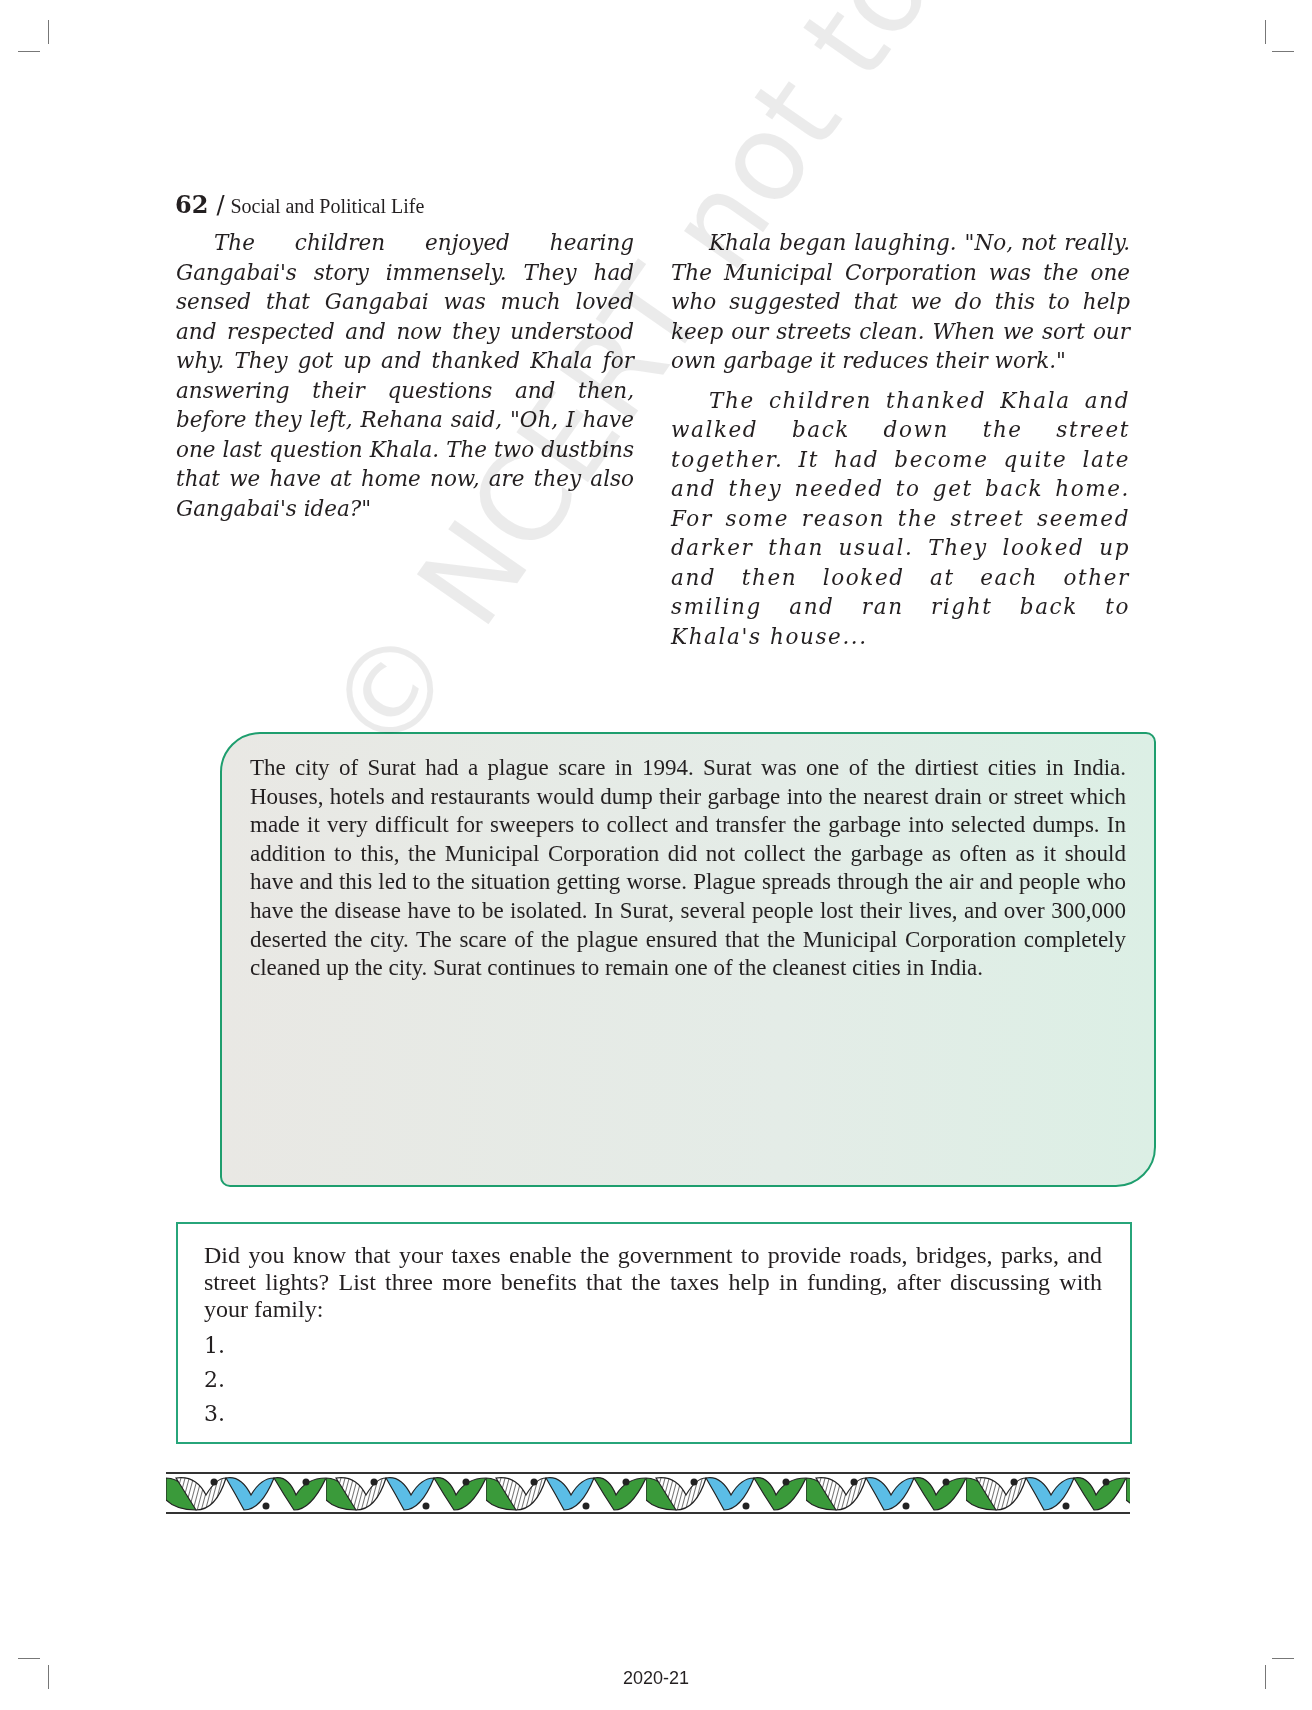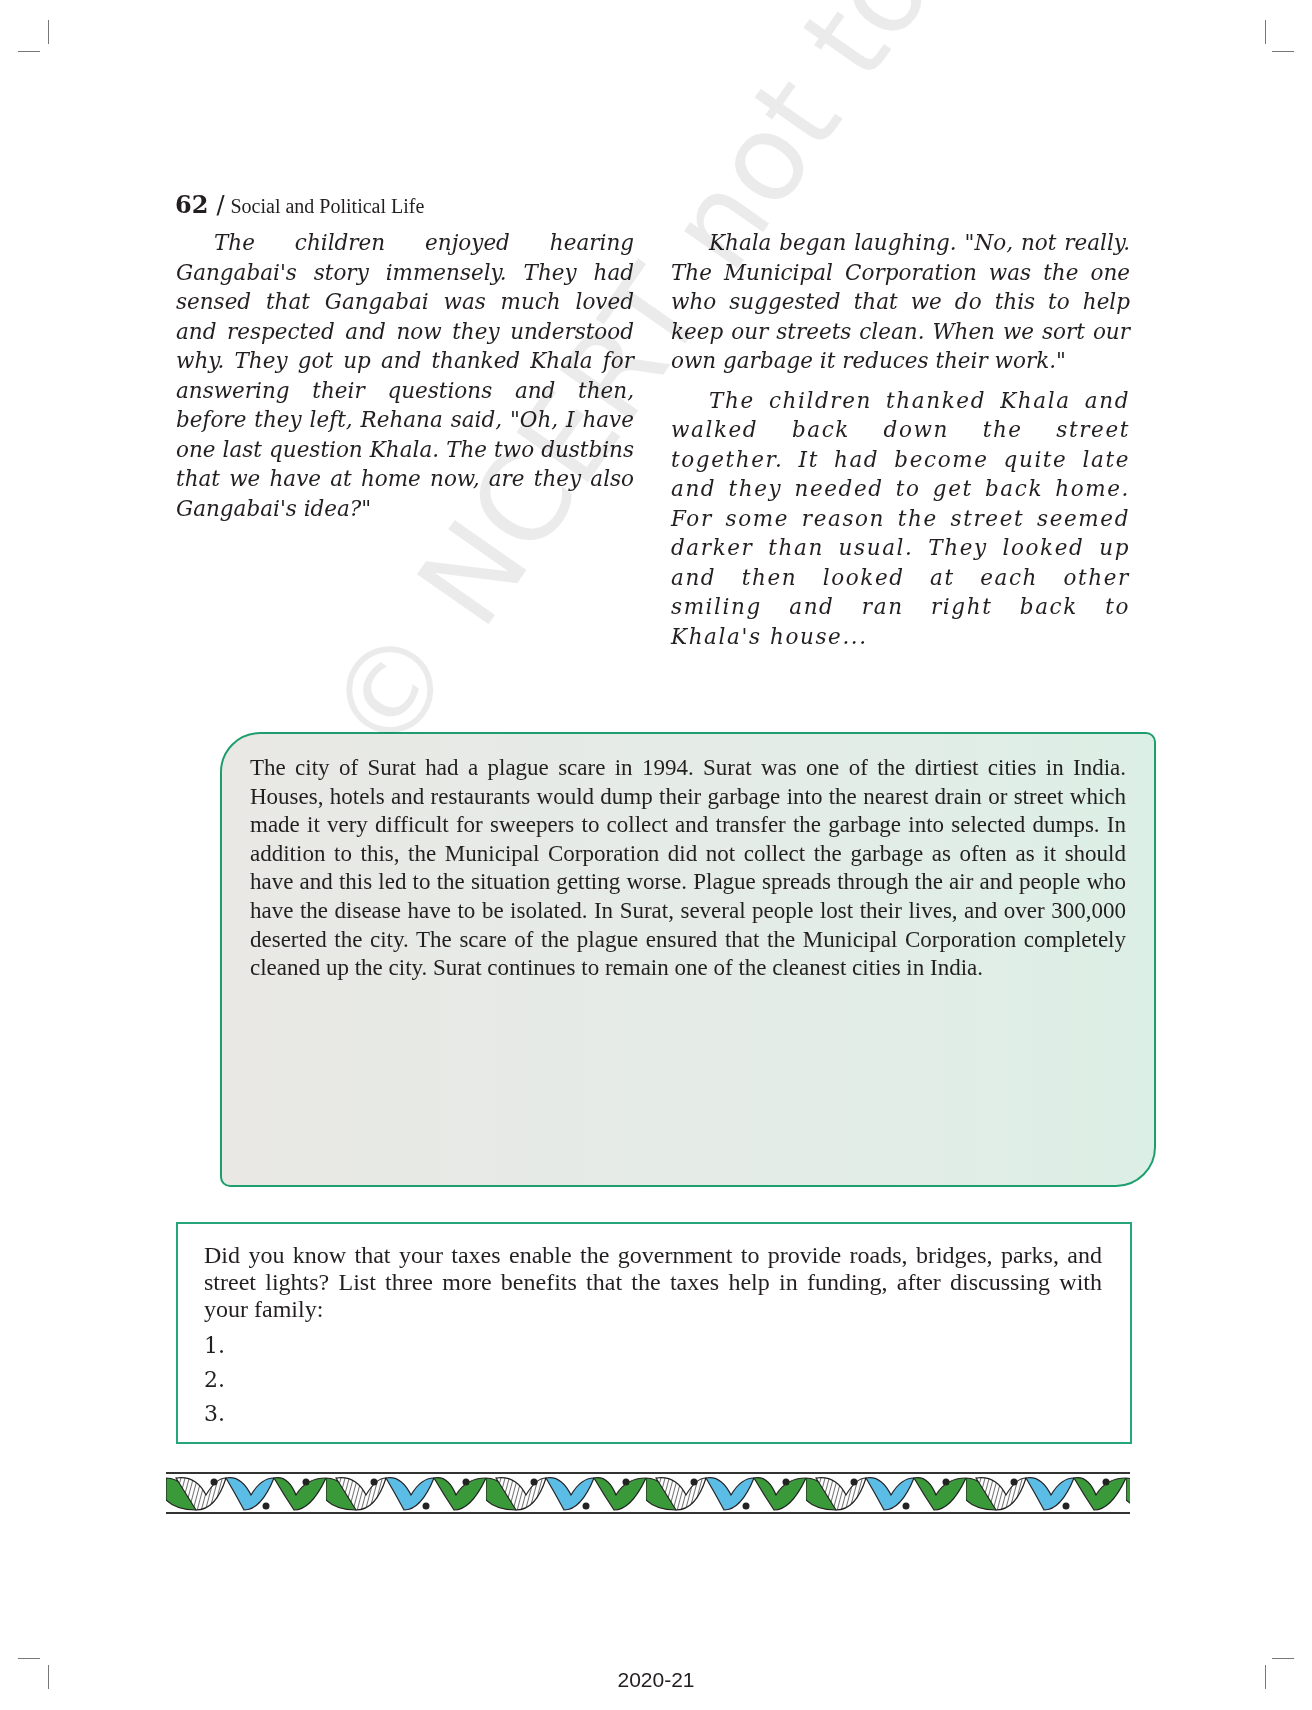--- a/index.html
+++ b/index.html
@@ -15,21 +15,21 @@
   .col-left { left:176px; }
   .col-right { left:671px; width:459px; }
   .col-right p.wide { letter-spacing:1.6px; }
   .watermark { position:absolute; left:300px; top:700px; font-family:"DejaVu Sans", sans-serif; font-size:120px; color:rgba(0,0,0,0.08); transform:rotate(-55deg); transform-origin:left top; white-space:nowrap; pointer-events:none; }
   .box1 { position:absolute; left:220px; top:732px; width:936px; height:455px; border:2.5px solid #1e9e6e; border-radius:40px 10px 40px 10px; background:linear-gradient(90deg,#e9e8e4 0%,#e4ece7 60%,#dcefe5 100%); box-sizing:border-box; padding:20px 28px 0 28px; font-family:"Liberation Serif", serif; font-size:23px; line-height:28.6px; text-align:justify; }
   .box1 p { margin:0 0 7px 0; }
   .box2 { position:absolute; left:176px; top:1222px; width:956px; height:222px; border:2.5px solid #27a57a; box-sizing:border-box; padding:18px 28px 0 26px; font-family:"Liberation Serif", serif; font-size:24px; line-height:27px; text-align:justify; }
   .box2 p { margin:0 0 6px 0; }
   .box2 .li { font-family:"DejaVu Serif", serif; font-size:22px; line-height:34px; }
   .border { position:absolute; left:166px; top:1470px; width:964px; height:46px; }
-  .footer { position:absolute; left:0; width:1312px; top:1668px; text-align:center; font-family:"Liberation Sans", sans-serif; font-size:21px; }
+  .footer { position:absolute; left:0; width:1312px; top:1668px; text-align:center; font-family:"Liberation Sans", sans-serif; font-size:18px; }
 </style>
 </head>
 <body>
 
 <div class="crop" style="left:48px;top:20px;width:1px;height:24px;"></div>
 <div class="crop" style="left:18px;top:51px;width:22px;height:1px;"></div>
 <div class="crop" style="left:1265px;top:20px;width:1px;height:24px;"></div>
 <div class="crop" style="left:1272px;top:51px;width:22px;height:1px;"></div>
 <div class="crop" style="left:48px;top:1665px;width:1px;height:24px;"></div>
 <div class="crop" style="left:18px;top:1658px;width:22px;height:1px;"></div>

